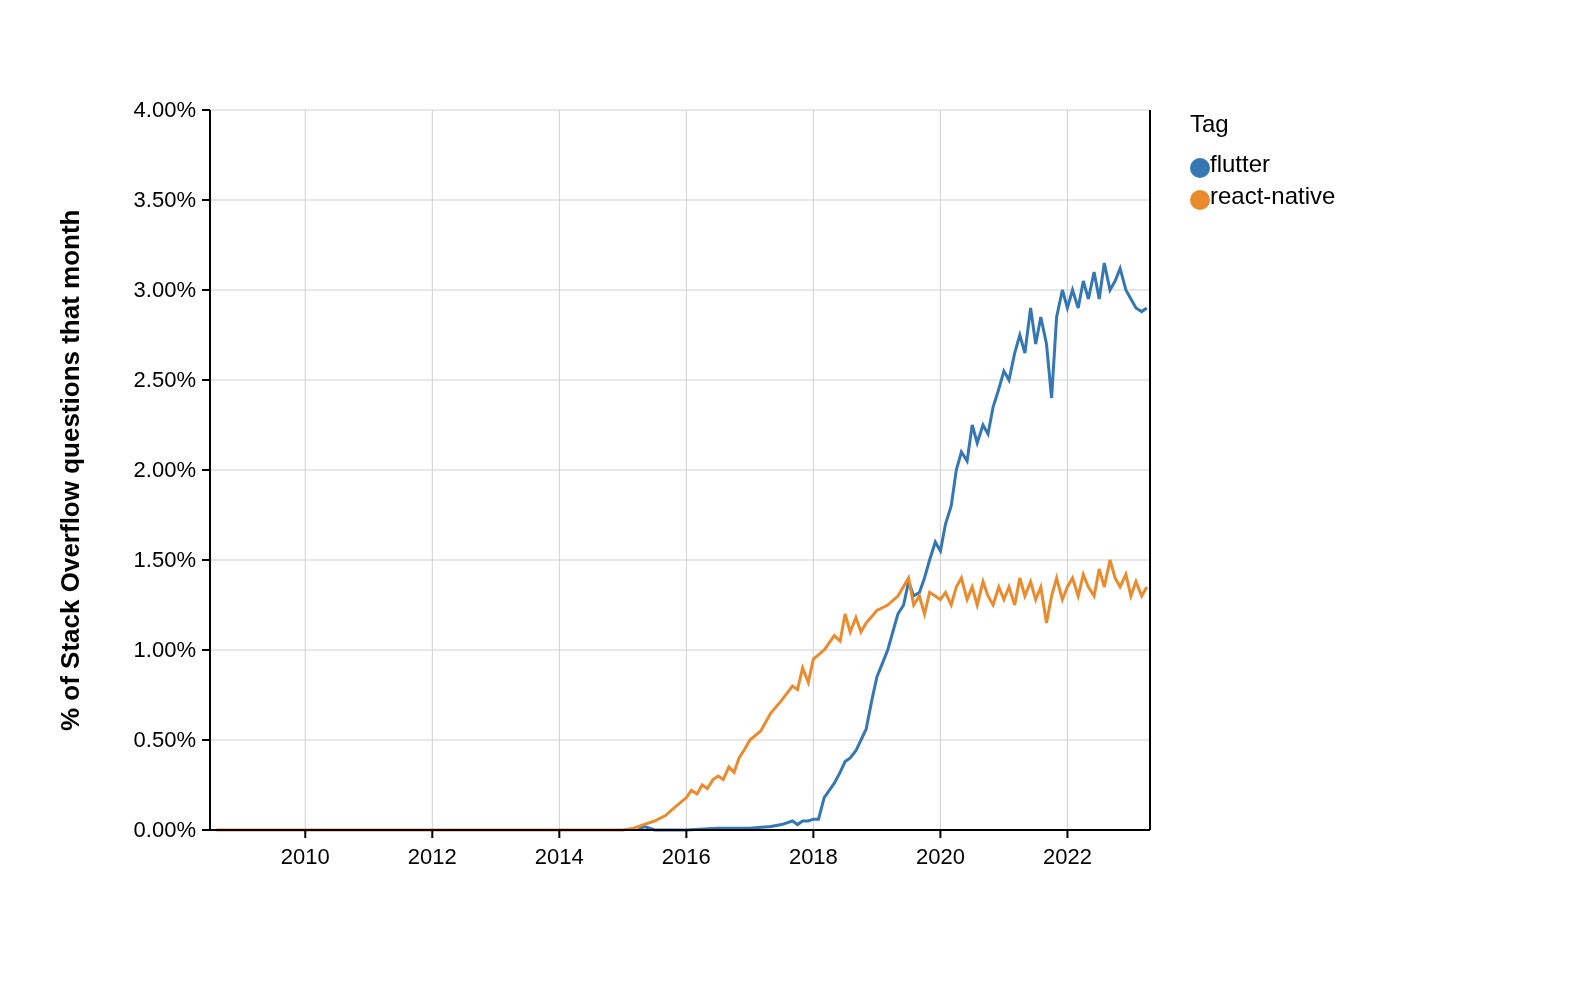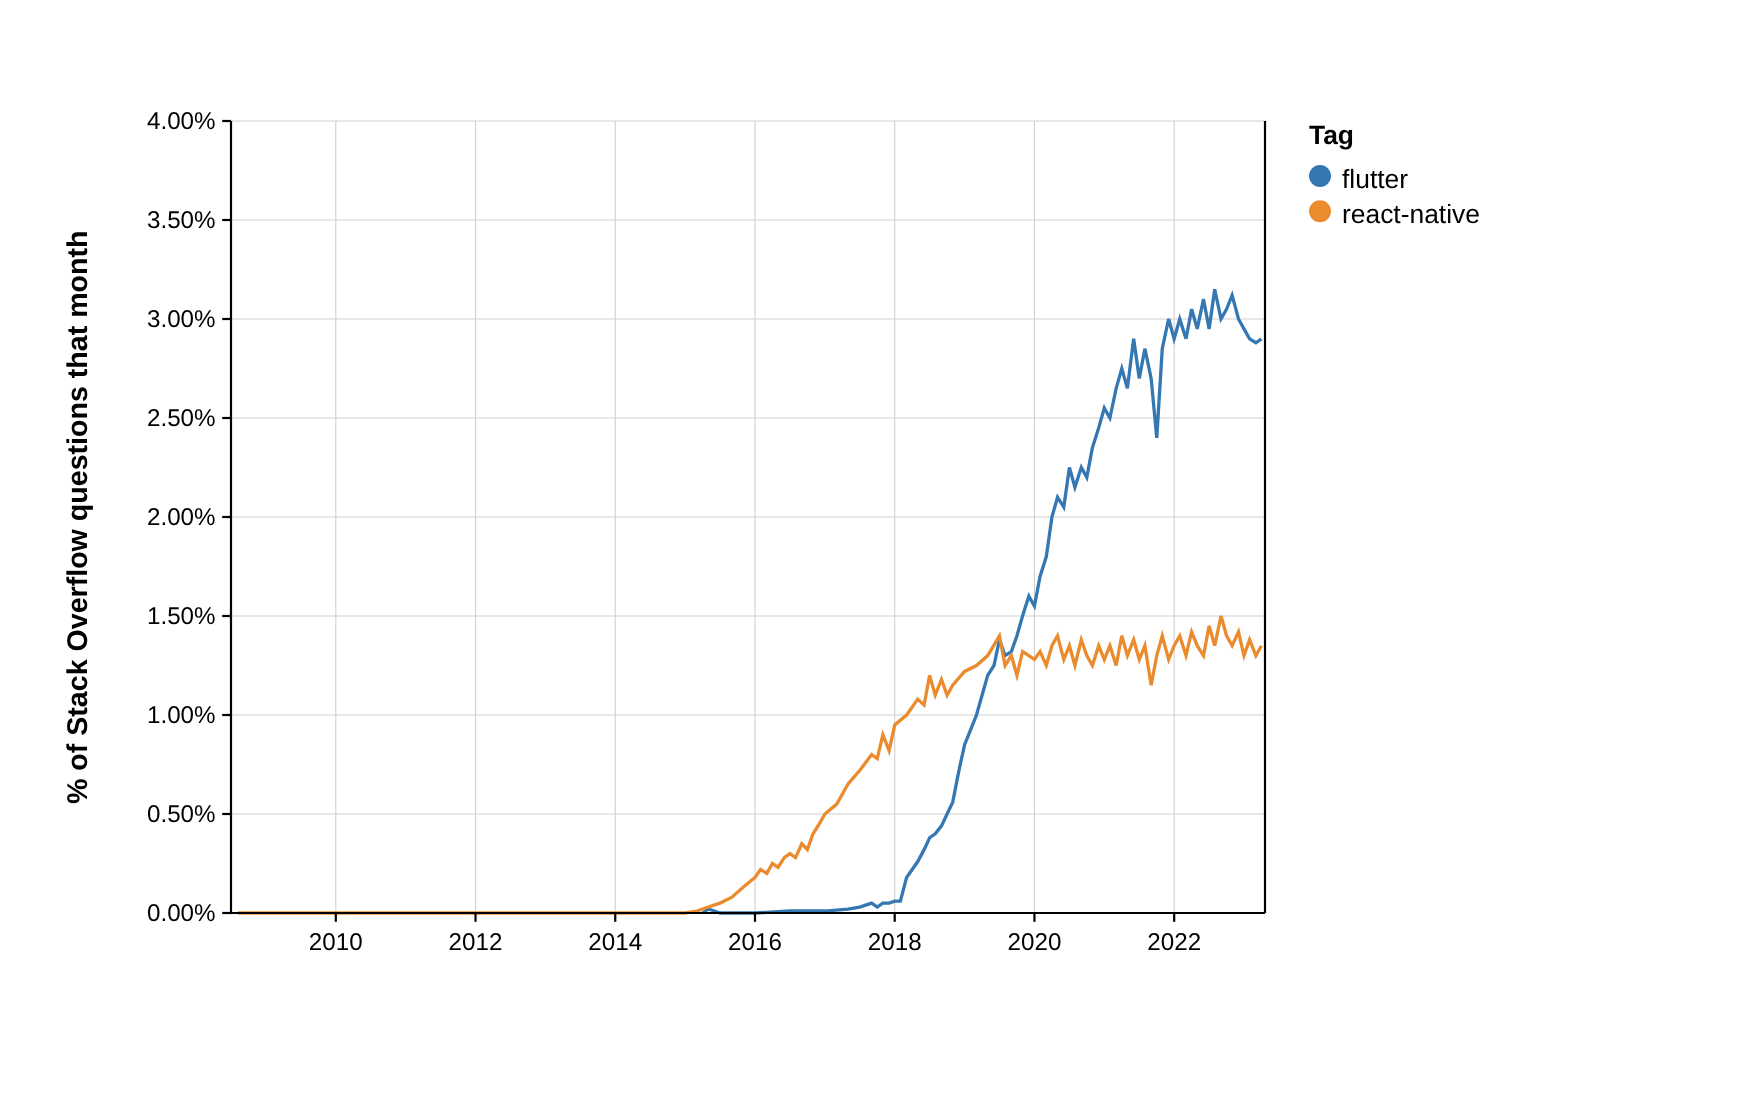--- a/index.html
+++ b/index.html
@@ -28,27 +28,26 @@
     font-size: 26px;
     white-space: nowrap;
   }
   .legend {
     position: absolute;
     left: 1190px;
     top: 110px;
     font-size: 24px;
   }
   .legend-title {
-    font-weight: 700;
+    font-weight: 400;
     margin-bottom: 12px;
   }
   .legend-item {
     display: flex;
-    align-items: flex-start;
-    gap: 10px;
+    align-items: flex-end;
     margin-bottom: 4px;
     font-size: 24px;
   }
   .legend-swatch {
     width: 20px;
     height: 20px;
     border-radius: 50%;
     display: inline-block;
   }
   svg { display: block; }

